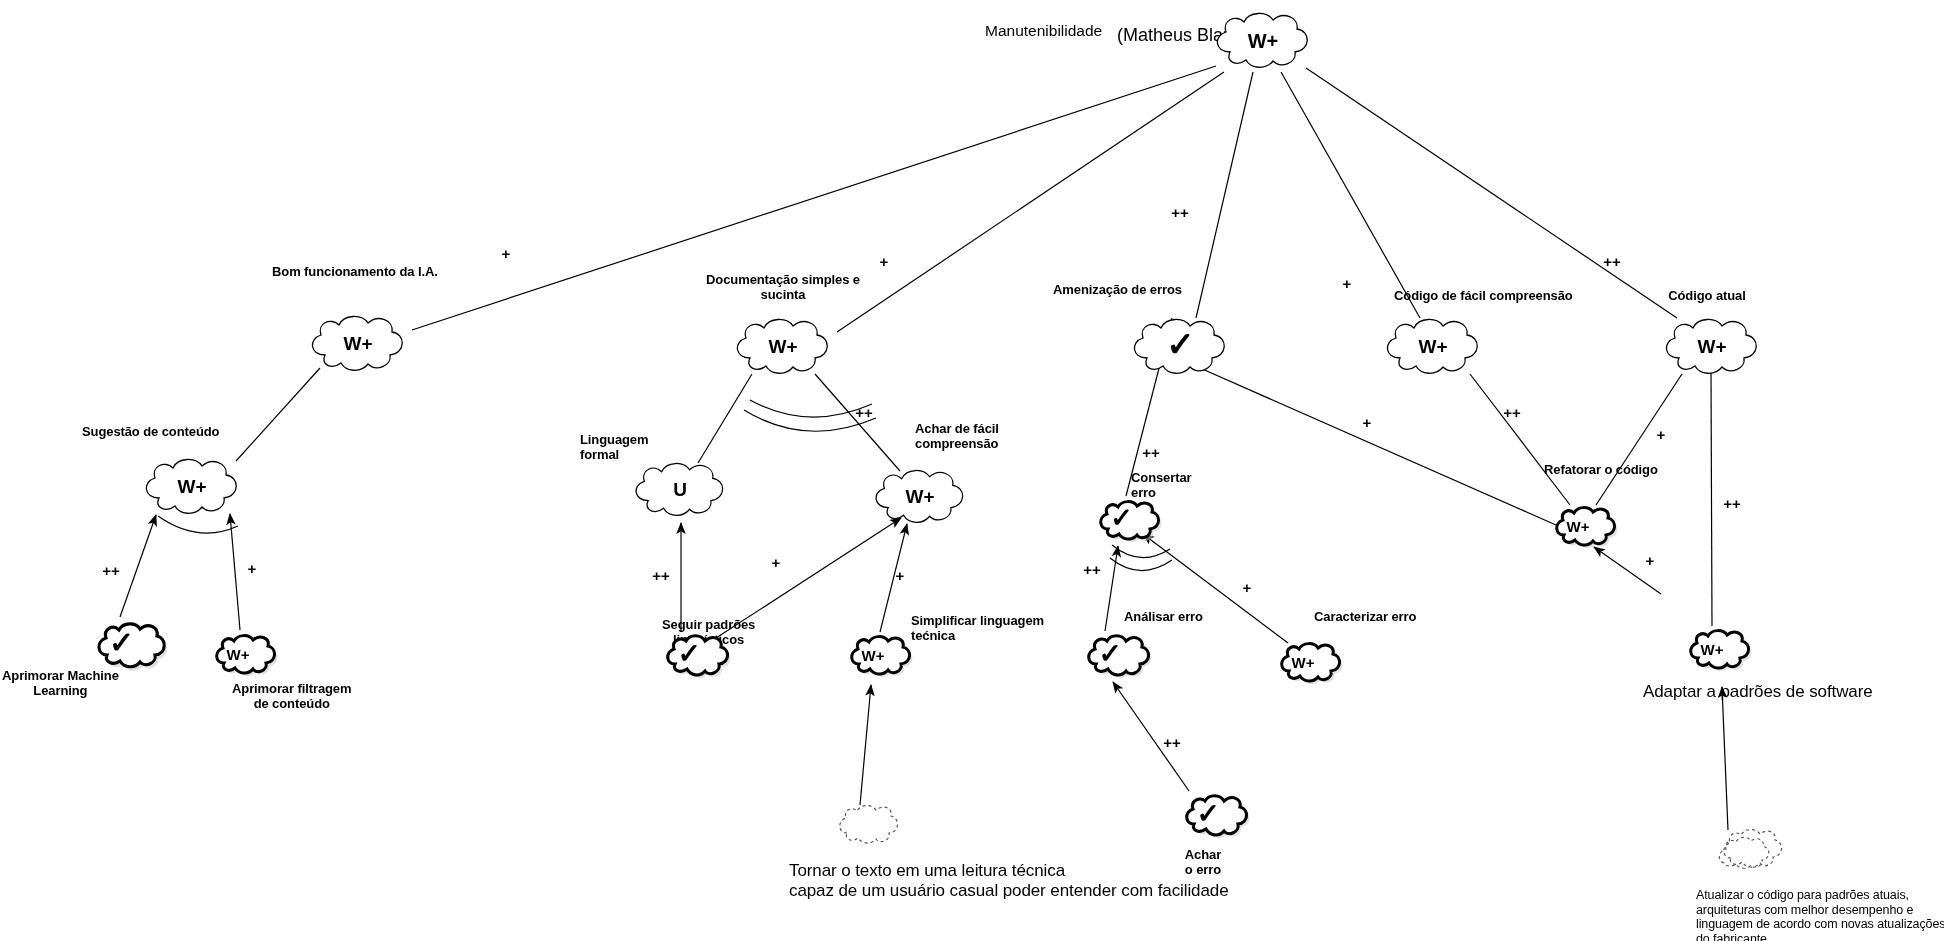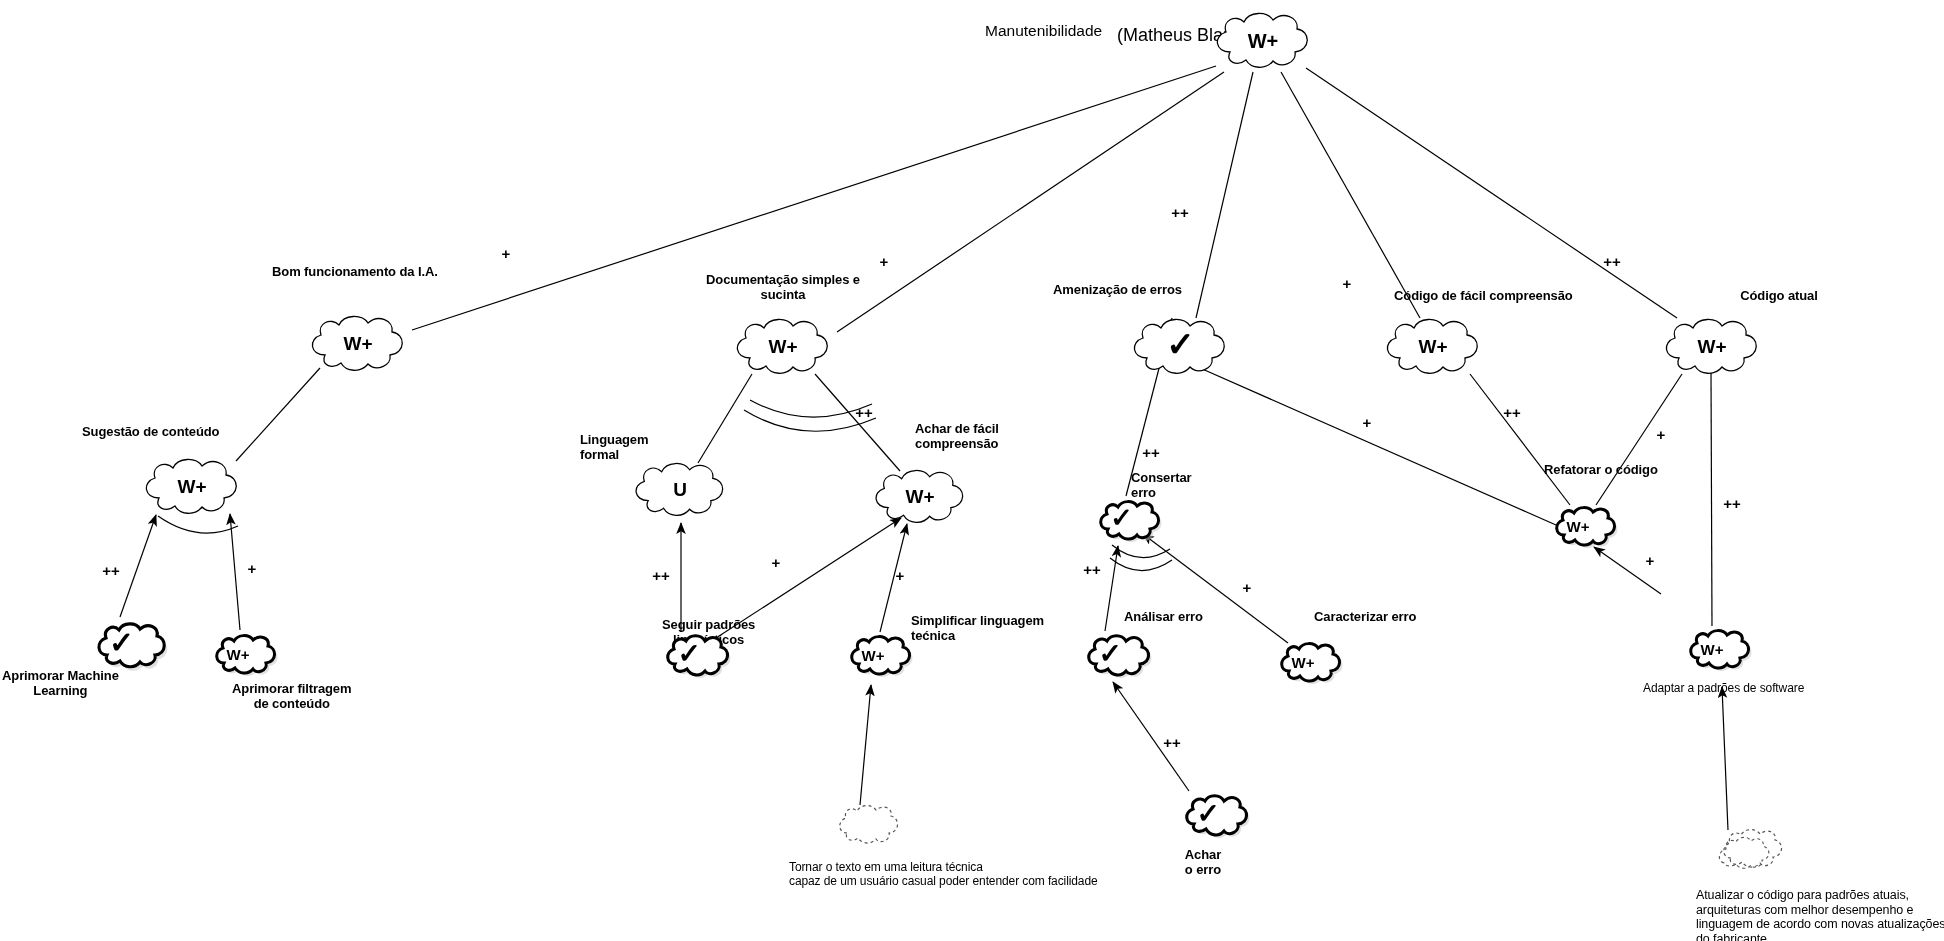--- a/index.html
+++ b/index.html
@@ -43,21 +43,21 @@
   }
   
   .lbl{
     position:absolute;
     font-size:13px;
     font-weight:bold;
     line-height:1.16;
     white-space:pre;
     letter-spacing:-0.1px;
   }
-  .lbl.plain{font-weight:normal;font-size:12px;}
+  .lbl.plain{font-weight:normal;font-size:17px;}
   .lbl.ctr{transform:translateX(-50%);text-align:center;}
   .lbl.rgt{transform:translateX(-100%);text-align:right;}
   
   .contrib{
     position:absolute;
     font-size:15px;
     font-weight:bold;
     line-height:1;
     transform:translate(-50%,-50%);
     white-space:nowrap;
@@ -304,21 +304,21 @@
 o erro</div>
 
   <div class="lbl" style="left:1394px; top:288px;">Código de fácil compreensão</div>
   <div class="node" style="left:1433px; top:347px;">
     <svg width="108" height="58" viewBox="0 0 108 58" aria-hidden="true">
       <path d="M21,40 C6,40 4,24 17,20 C13,8 27,2 35,10 C40,-1 58,-1 64,8 C74,-1 90,5 88,17 C102,19 102,38 86,40 C88,51 72,57 64,49 C57,58 42,57 37,48 C28,55 16,50 21,40 Z" fill="#fff" stroke="#000" stroke-width="1.3"></path>
     </svg>
     <span class="glyph" style="font-size:19px;">W+</span>
   </div>
 
-  <div class="lbl ctr" style="left:1779px; top:288px; text-align:right;">Código atual</div>
+  <div class="lbl ctr" style="left:1707px; top:288px; text-align:right;">Código atual</div>
   <div class="node" style="left:1712px; top:347px;">
     <svg width="108" height="58" viewBox="0 0 108 58" aria-hidden="true">
       <path d="M21,40 C6,40 4,24 17,20 C13,8 27,2 35,10 C40,-1 58,-1 64,8 C74,-1 90,5 88,17 C102,19 102,38 86,40 C88,51 72,57 64,49 C57,58 42,57 37,48 C28,55 16,50 21,40 Z" fill="#fff" stroke="#000" stroke-width="1.3"></path>
     </svg>
     <span class="glyph" style="font-size:19px;">W+</span>
   </div>
 
   <div class="node" style="left:1578px; top:527px;">
     <svg width="56" height="50" viewBox="0 0 56 50" aria-hidden="true">
       <g transform="translate(3,3)">

